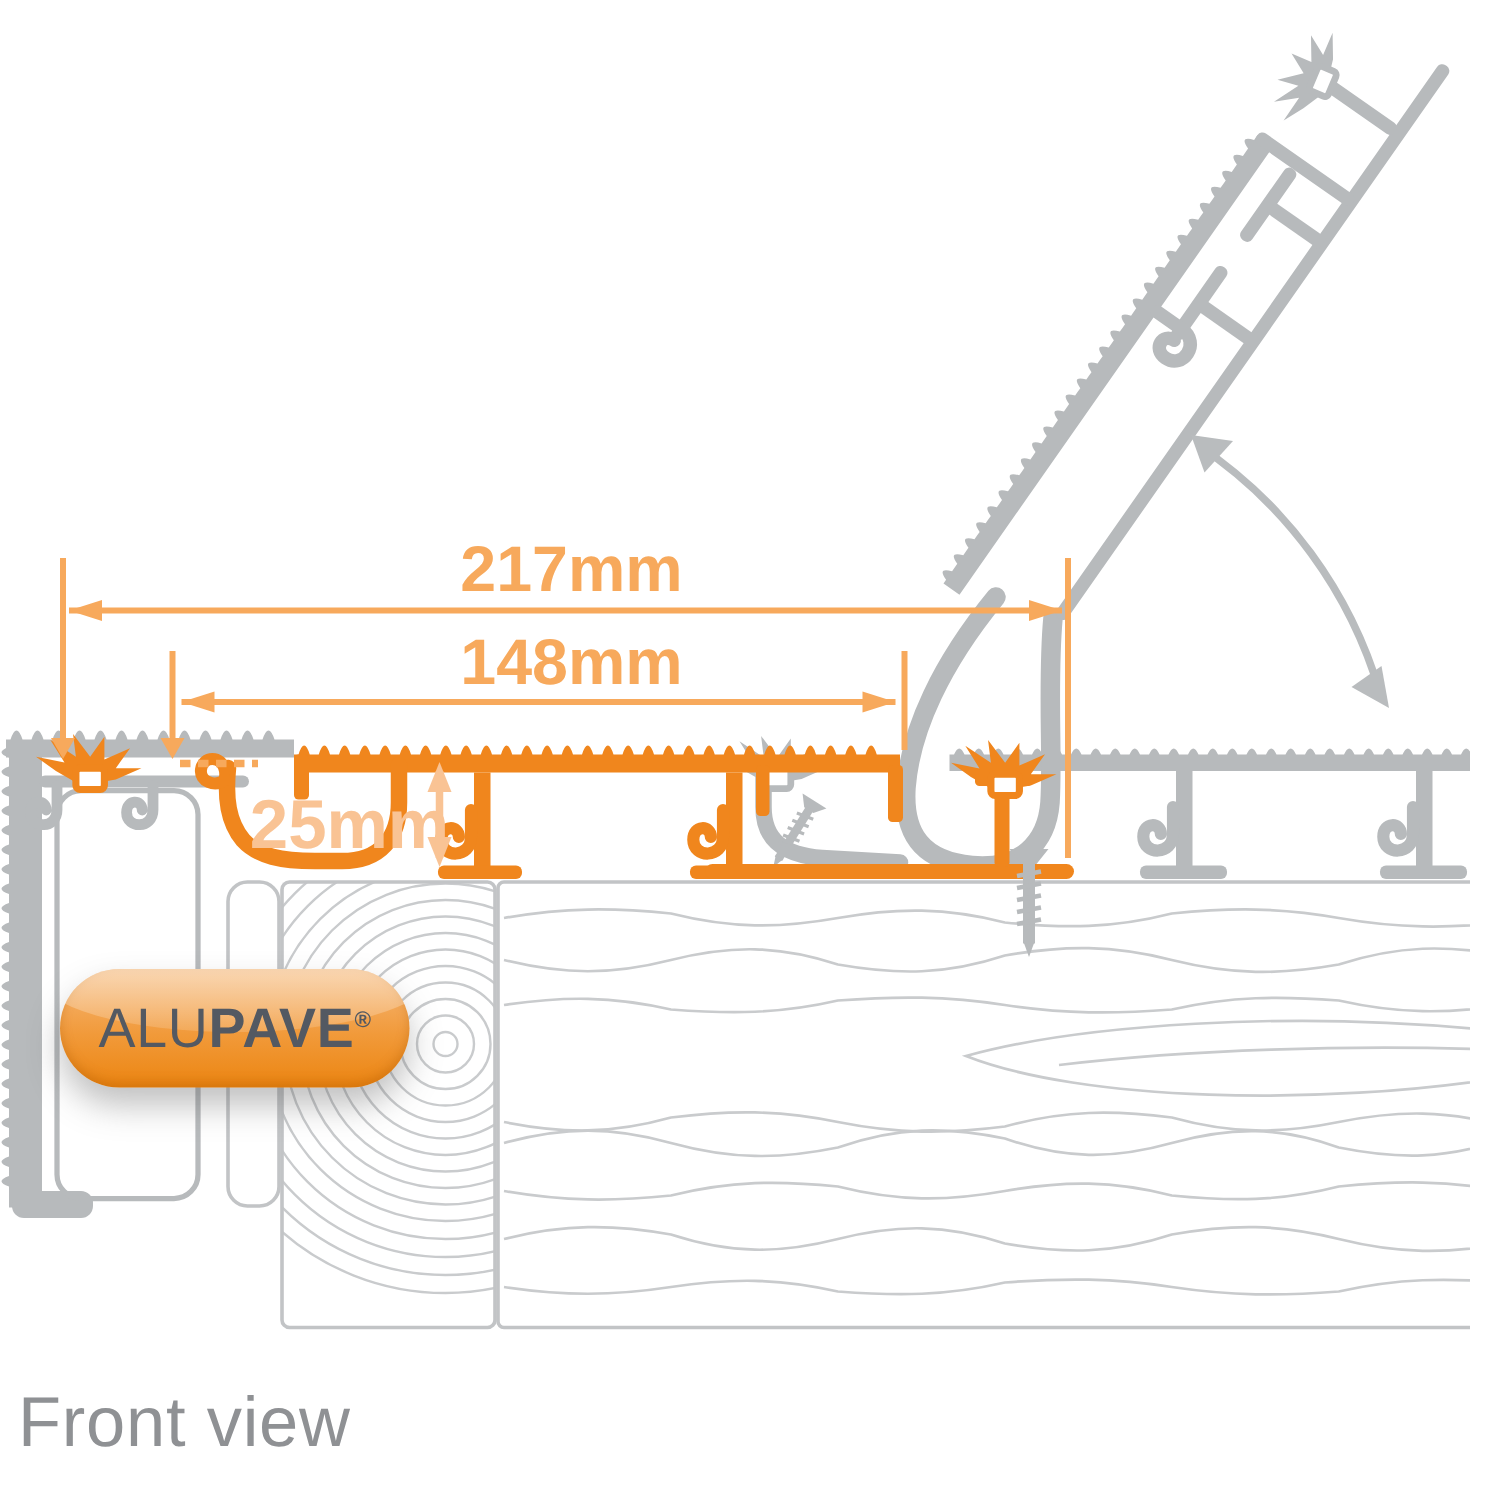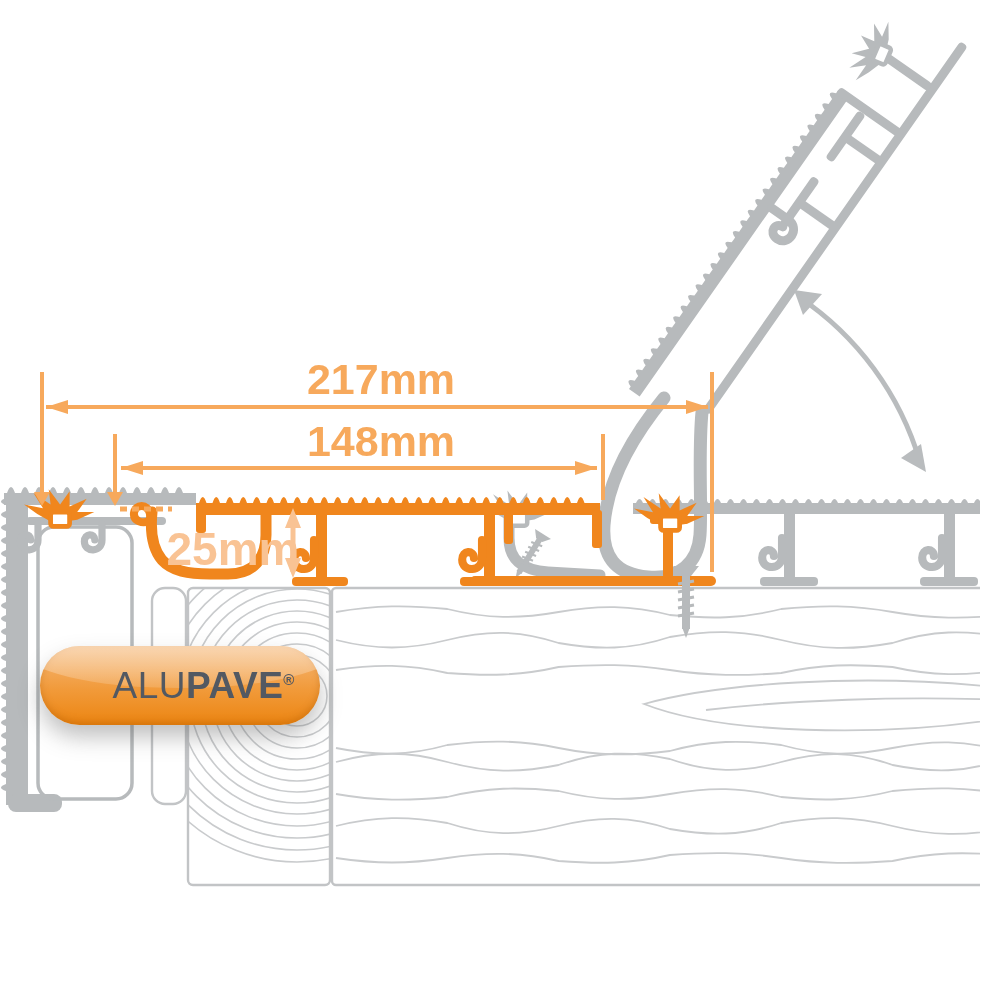--- a/index.html
+++ b/index.html
@@ -28,21 +28,21 @@
   .dashhidden{stroke:var(--c-dim);stroke-width:5;stroke-dasharray:7 5;fill:none;}
   .dimtxt{fill:var(--c-dim);font:700 43px "Liberation Sans",sans-serif;text-anchor:middle;}
   .dimtxt25{fill:var(--c-pale);font:700 46px "Liberation Sans",sans-serif;text-anchor:middle;}
   .arcarrow{stroke:#b9bcbe;stroke-width:5;fill:none;}
   .arct{fill:#b9bcbe;}
   .viewlabel{position:absolute;left:12px;top:920px;color:var(--c-label);
              font-size:47px;letter-spacing:.5px;}
   .logo{position:absolute;left:40px;top:646px;width:233px;height:79px;border-radius:40px;
         background:linear-gradient(180deg,var(--c-logo-top) 0%,#f19a3a 55%,var(--c-logo-bot) 100%);
         box-shadow:0 12px 22px rgba(90,90,90,.38), inset 0 -3px 7px rgba(170,85,0,.35);
-        display:flex;align-items:center;justify-content:center;overflow:hidden;padding-left:47px;}
+        display:flex;align-items:center;justify-content:center;overflow:hidden;}
   .logo::before{content:"";position:absolute;left:-6%;top:-42%;width:112%;height:95%;
         border-radius:50%;background:linear-gradient(180deg,rgba(255,255,255,.62),rgba(255,255,255,.14));}
   .logo .txt{position:relative;color:var(--c-logo-text);font-size:37px;line-height:1;}
   .logo .alu{font-weight:400;letter-spacing:.5px;}
   .logo .pave{font-weight:700;letter-spacing:.5px;}
   .logo .reg{font-size:15px;font-weight:700;vertical-align:super;}
 </style>
 </head>
 <body>
 
@@ -194,14 +194,15 @@
       <polygon class="palearrow" points="293,578 285,558 301,558"></polygon>
       <text class="dimtxt25" x="233" y="565">25mm</text>
     </g>
   </g>
 </svg>
 
 <div class="logo">
   <span class="txt"><span class="alu">ALU</span><span class="pave">PAVE</span><span class="reg">®</span></span>
 </div>
 
+<div class="viewlabel">Front view</div>
 
 </div>
 
 </body></html>

